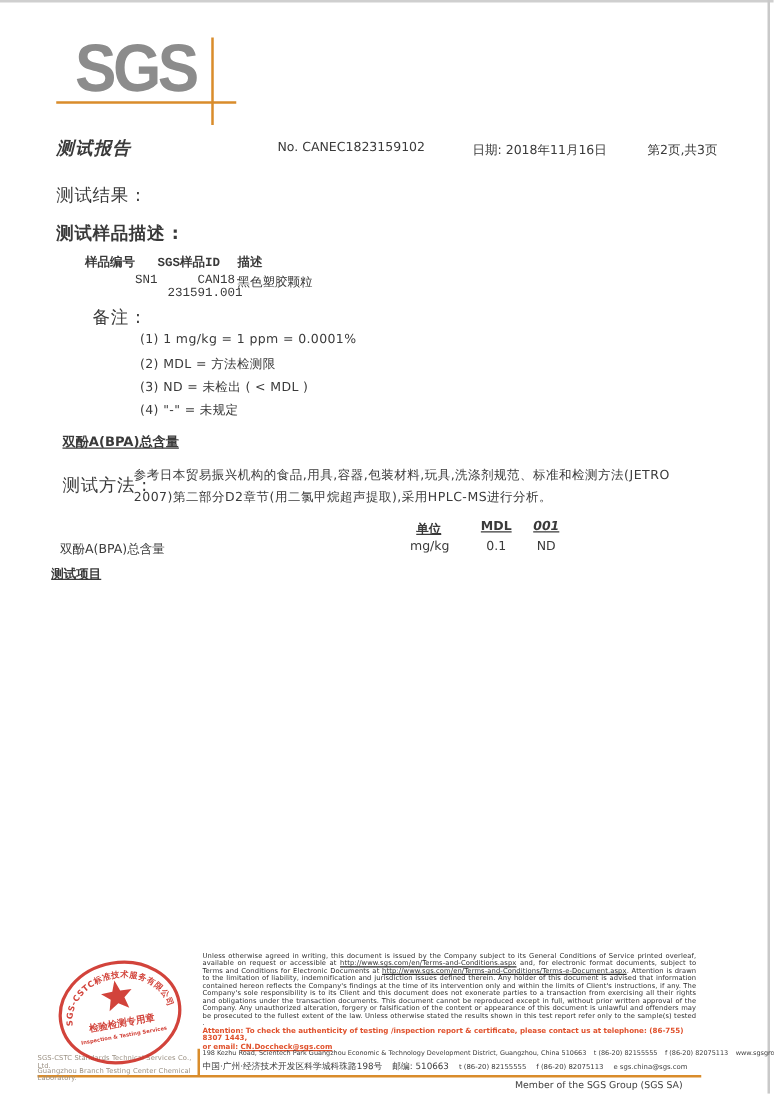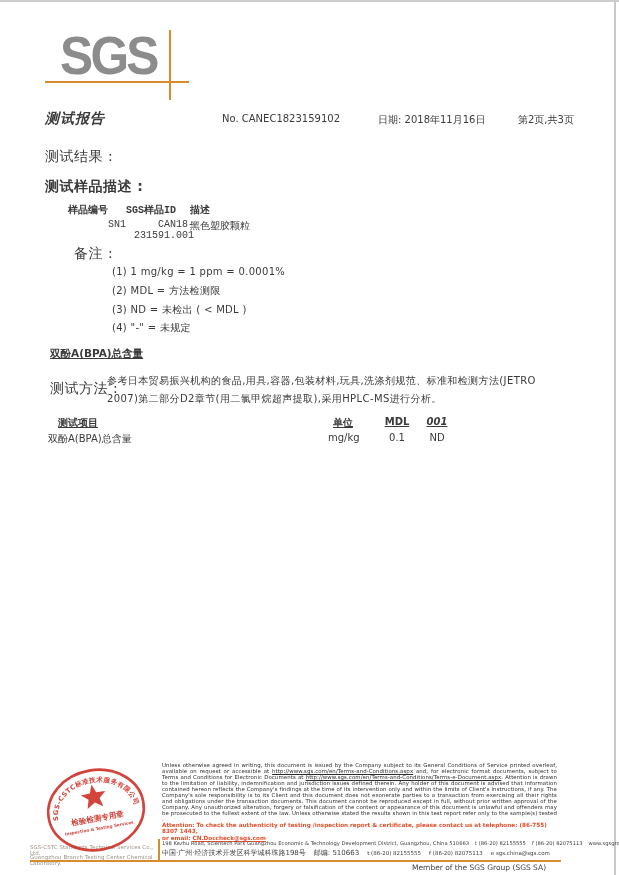--- a/index.html
+++ b/index.html
@@ -48,21 +48,21 @@
   .remarks-label { left:50px; top:245px;margin-left:24px; }
   .remark-item { left:112px; font-size:10px; letter-spacing:0.3px; }
 
   .bpa-heading { left:50px; top:347px; font-size:10.5px; font-weight:bold; text-decoration:underline; }
   .method-label { left:50px; top:380px; }
   .method-text { left:107px; top:372px; width:455px; font-size:10px; line-height:18px; letter-spacing:0.4px; }
 
   
   .rt-head { top:416px; position:absolute; font-size:10px; font-weight:bold; text-decoration:underline; }
   .rt-row  { top:432px; position:absolute; font-size:10px; }
-  .rt-c1h { left:58px; }
+  .rt-c1h { left:41px;margin-top:36px; }
   .rt-c1  { left:48px; }
   .rt-c2  { left:328px; width:30px; text-align:center; }
   .rt-c3  { left:384px; width:26px; text-align:center; }
   .rt-c4  { left:424px; width:26px; text-align:center; }
   .italic { font-style:italic; }
 
   
   .legal {
     left:162px; top:763px; width:395px;
     font-size:5.4px; line-height:5.95px; text-align:justify;

